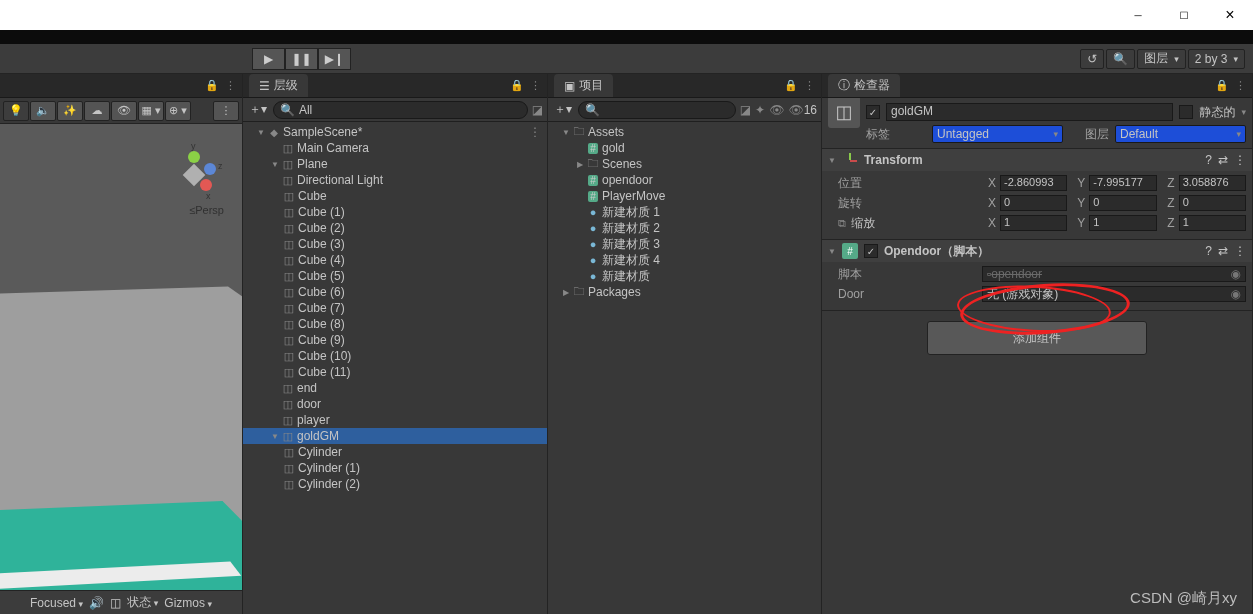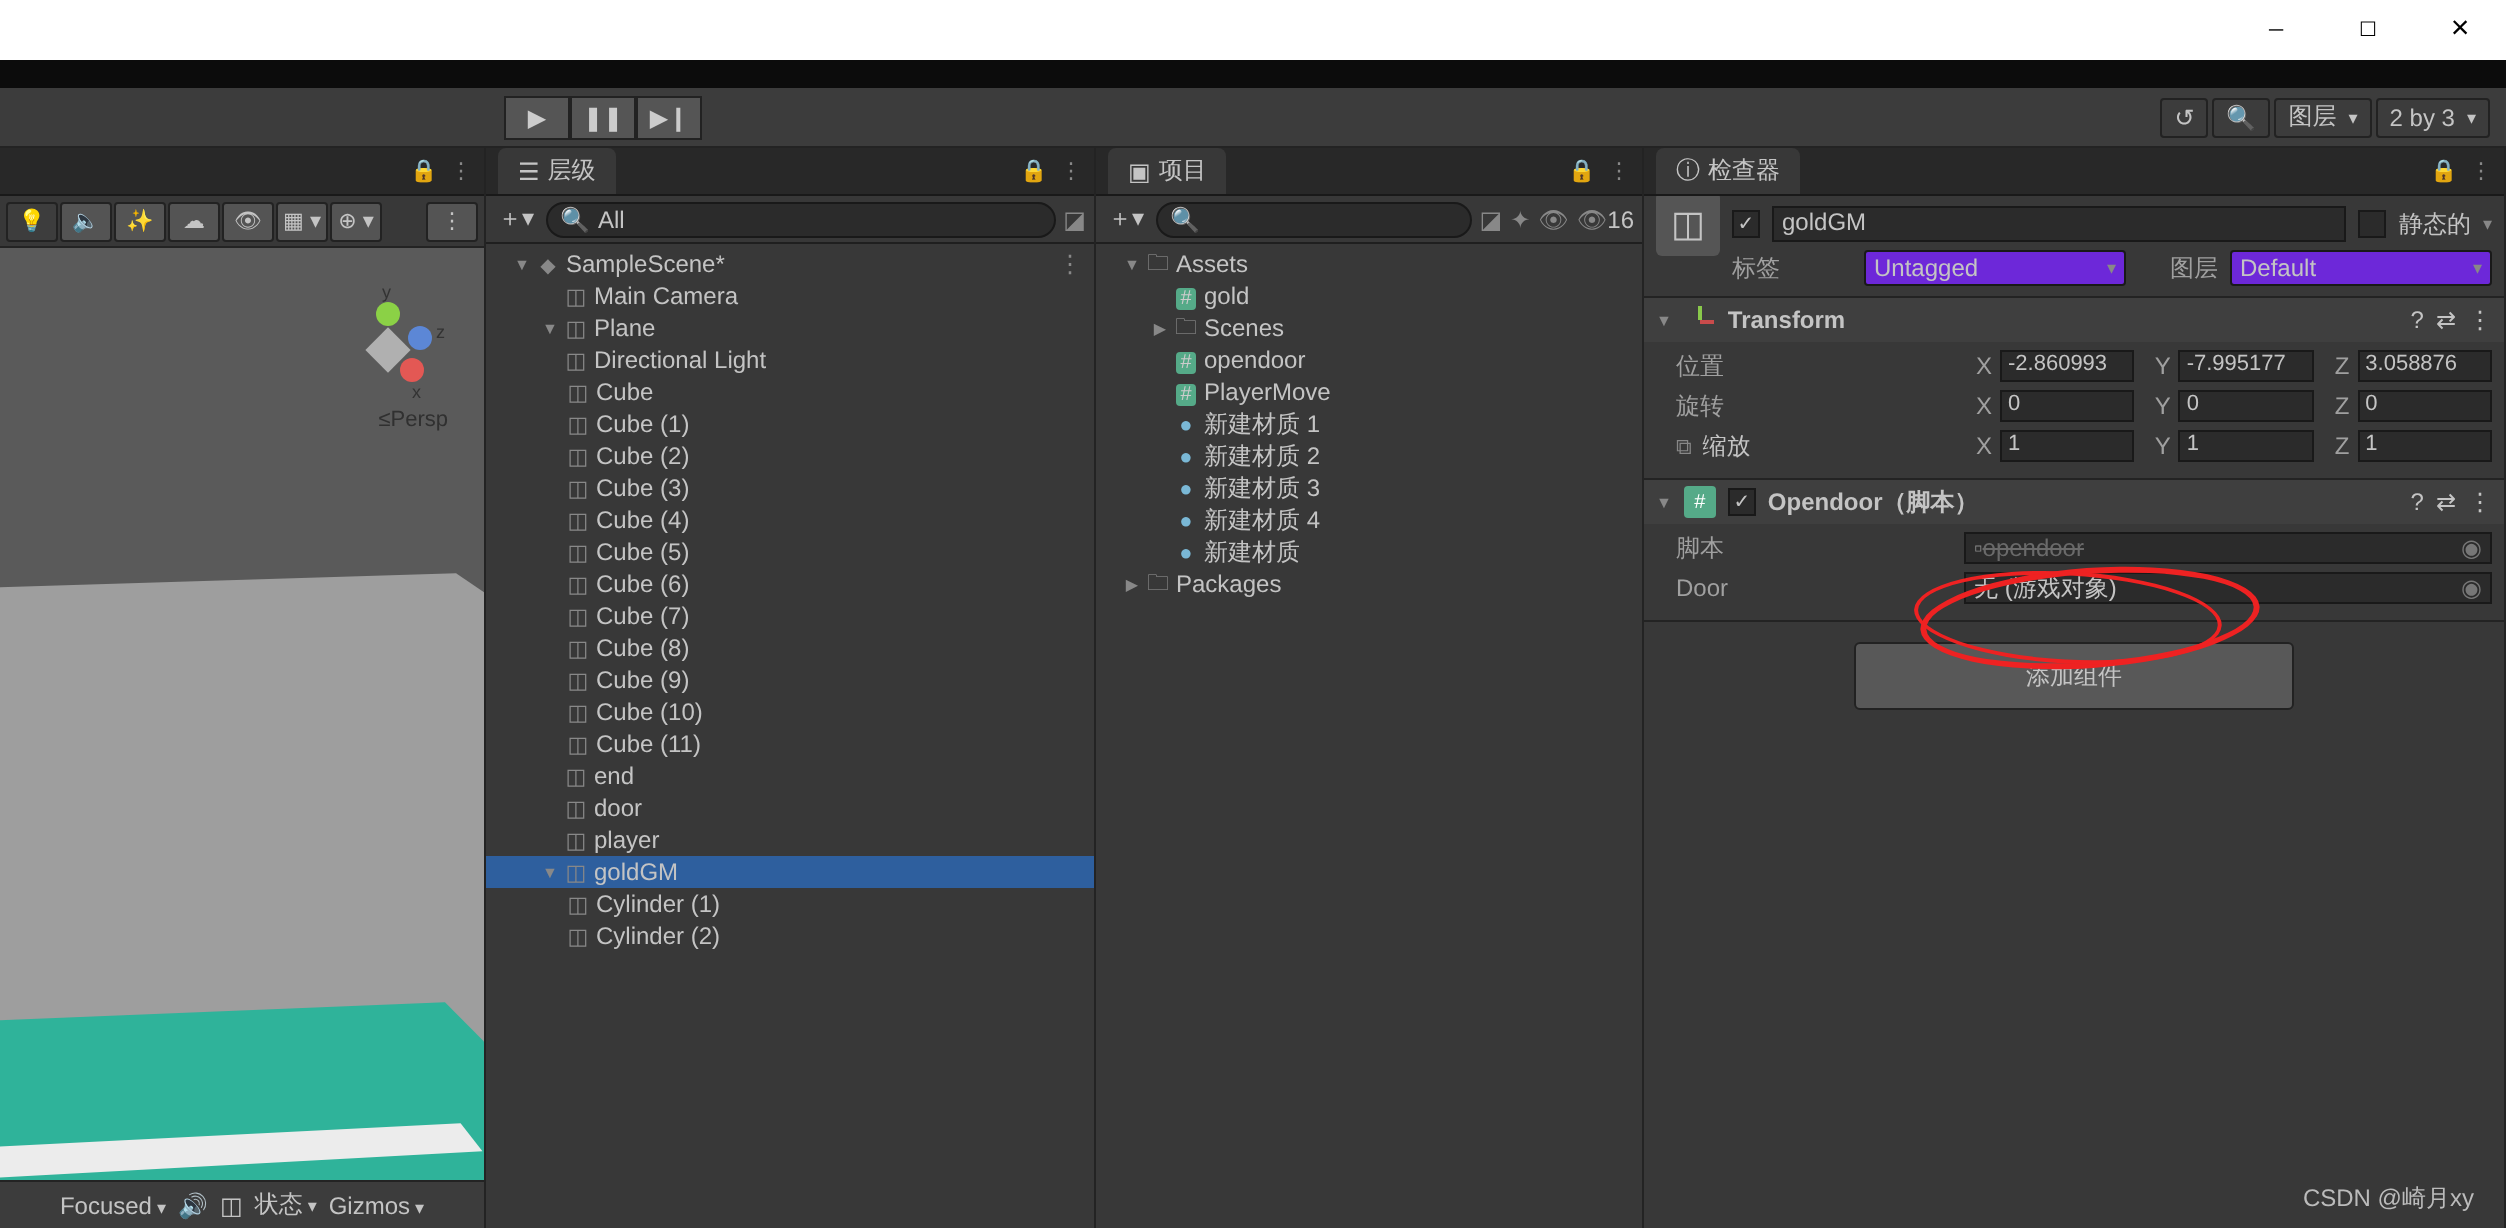--- a/index.html
+++ b/index.html
@@ -59,21 +59,21 @@
 .tree-row .icon { width:14px; text-align:center; margin-right:2px; }
 .tree-row .dots { margin-left:auto; color:#888; }
 .ind0{padding-left:12px}.ind1{padding-left:26px}.ind2{padding-left:27px}
 
 .insp-body { flex:1; overflow:auto; }
 .insp-header { display:flex; flex-direction:column; padding:4px 6px; background:#383838; border-bottom:1px solid #232323; }
 .insp-row { display:flex; align-items:center; height:20px; gap:6px; }
 .obj-icon { width:32px; height:32px; background:#555; border-radius:3px; display:flex; align-items:center; justify-content:center; font-size:18px; }
 .insp-name { flex:1; background:#2b2b2b; border:1px solid #191919; height:18px; padding:0 4px; }
 .check { width:14px; height:14px; background:#2b2b2b; border:1px solid #191919; display:flex; align-items:center; justify-content:center; font-size:10px; }
-.insp-dd { background:#6d28d9; border:1px solid #191919; height:18px; padding:0 4px; display:flex; align-items:center; border-radius:2px; }
+.insp-dd { background:#1d4ed8; border:1px solid #191919; height:18px; padding:0 4px; display:flex; align-items:center; border-radius:2px; }
 .insp-dd::after { content:"▾"; margin-left:auto; font-size:9px; color:#888; }
 .insp-label { color:#a0a0a0; width:60px; margin-left:38px; }
 
 .component { border-bottom:1px solid #232323; }
 .comp-header { height:22px; background:#3f3f3f; display:flex; align-items:center; padding:0 6px; gap:6px; }
 .comp-header .fold { font-size:8px; color:#888; }
 .comp-header .cicon { width:16px; height:16px; display:flex; align-items:center; justify-content:center; }
 .comp-header .cname { font-weight:bold; flex:1; }
 .comp-header .opts { color:#888; display:flex; gap:6px; }
 .comp-body { padding:2px 6px 6px 6px; }
@@ -82,21 +82,21 @@
 .prop-row .axis { width:14px; text-align:right; color:#a0a0a0; }
 .prop-row .val { flex:1; background:#2b2b2b; border:1px solid #191919; height:16px; padding:0 3px; font-size:11px; }
 .prop-row .link { color:#888; margin-right:2px; font-size:11px; }
 .prop-row .objfield { flex:1; background:#2b2b2b; border:1px solid #191919; height:16px; padding:0 4px; display:flex; align-items:center; color:#999; position:relative; }
 .prop-row .objfield .circ { margin-left:auto; color:#777; }
 .prop-row .objfield .struck { text-decoration:line-through; color:#6a6a6a; }
 
 .add-comp { margin:10px auto; width:220px; height:34px; background:#585858; border:1px solid #222; display:flex; align-items:center; justify-content:center; border-radius:3px; }
 .red-circle { position:absolute; border:3px solid #e22; border-radius:50%; width:170px; height:50px; left:960px; top:284px; transform:rotate(-4deg); pointer-events:none; }
 .red-circle::after { content:""; position:absolute; width:150px; height:42px; border:2px solid #e22; border-radius:50%; left:-6px; top:-2px; transform:rotate(7deg); }
-.watermark { position:absolute; right:16px; bottom:6px; color:#bbb; font-size:12px; }
+.watermark { position:absolute; right:16px; bottom:6px; color:#bbb; font-size:15px; }
 
 .cube-ic::before { content:"◫"; color:#888; font-size:11px; }
 .folder-ic::before { content:"🗀"; color:#999; font-size:11px; }
 .cs-ic::before { content:"#"; color:#ccc; font-size:10px; background:#5a8; padding:0 2px; border-radius:2px; }
 .mat-ic::before { content:"●"; color:#7ab8d6; font-size:11px; }
 .scene-ic::before { content:"◆"; color:#888; font-size:10px; }
 .transform-ic { width:14px; height:14px; position:relative; }
 .transform-ic::before { content:""; position:absolute; width:7px; height:2px; background:#c94b4b; left:7px; top:7px; }
 .transform-ic::after { content:""; position:absolute; width:2px; height:7px; background:#89c94b; left:6px; top:0; }
 </style>
@@ -276,20 +276,25 @@
           </div>
           <div class="tree-row ind1">
             <span class="arrow "></span>
             <span class="icon cube-ic"></span>
             <span>player</span>
           </div>
           <div class="tree-row ind1 sel">
             <span class="arrow open"></span>
             <span class="icon cube-ic"></span>
             <span>goldGM</span>
+          </div>
+          <div class="tree-row ind2">
+            <span class="arrow "></span>
+            <span class="icon cube-ic"></span>
+            <span>Cylinder</span>
           </div>
           <div class="tree-row ind2">
             <span class="arrow "></span>
             <span class="icon cube-ic"></span>
             <span>Cylinder (1)</span>
           </div>
           <div class="tree-row ind2">
             <span class="arrow "></span>
             <span class="icon cube-ic"></span>
             <span>Cylinder (2)</span>

